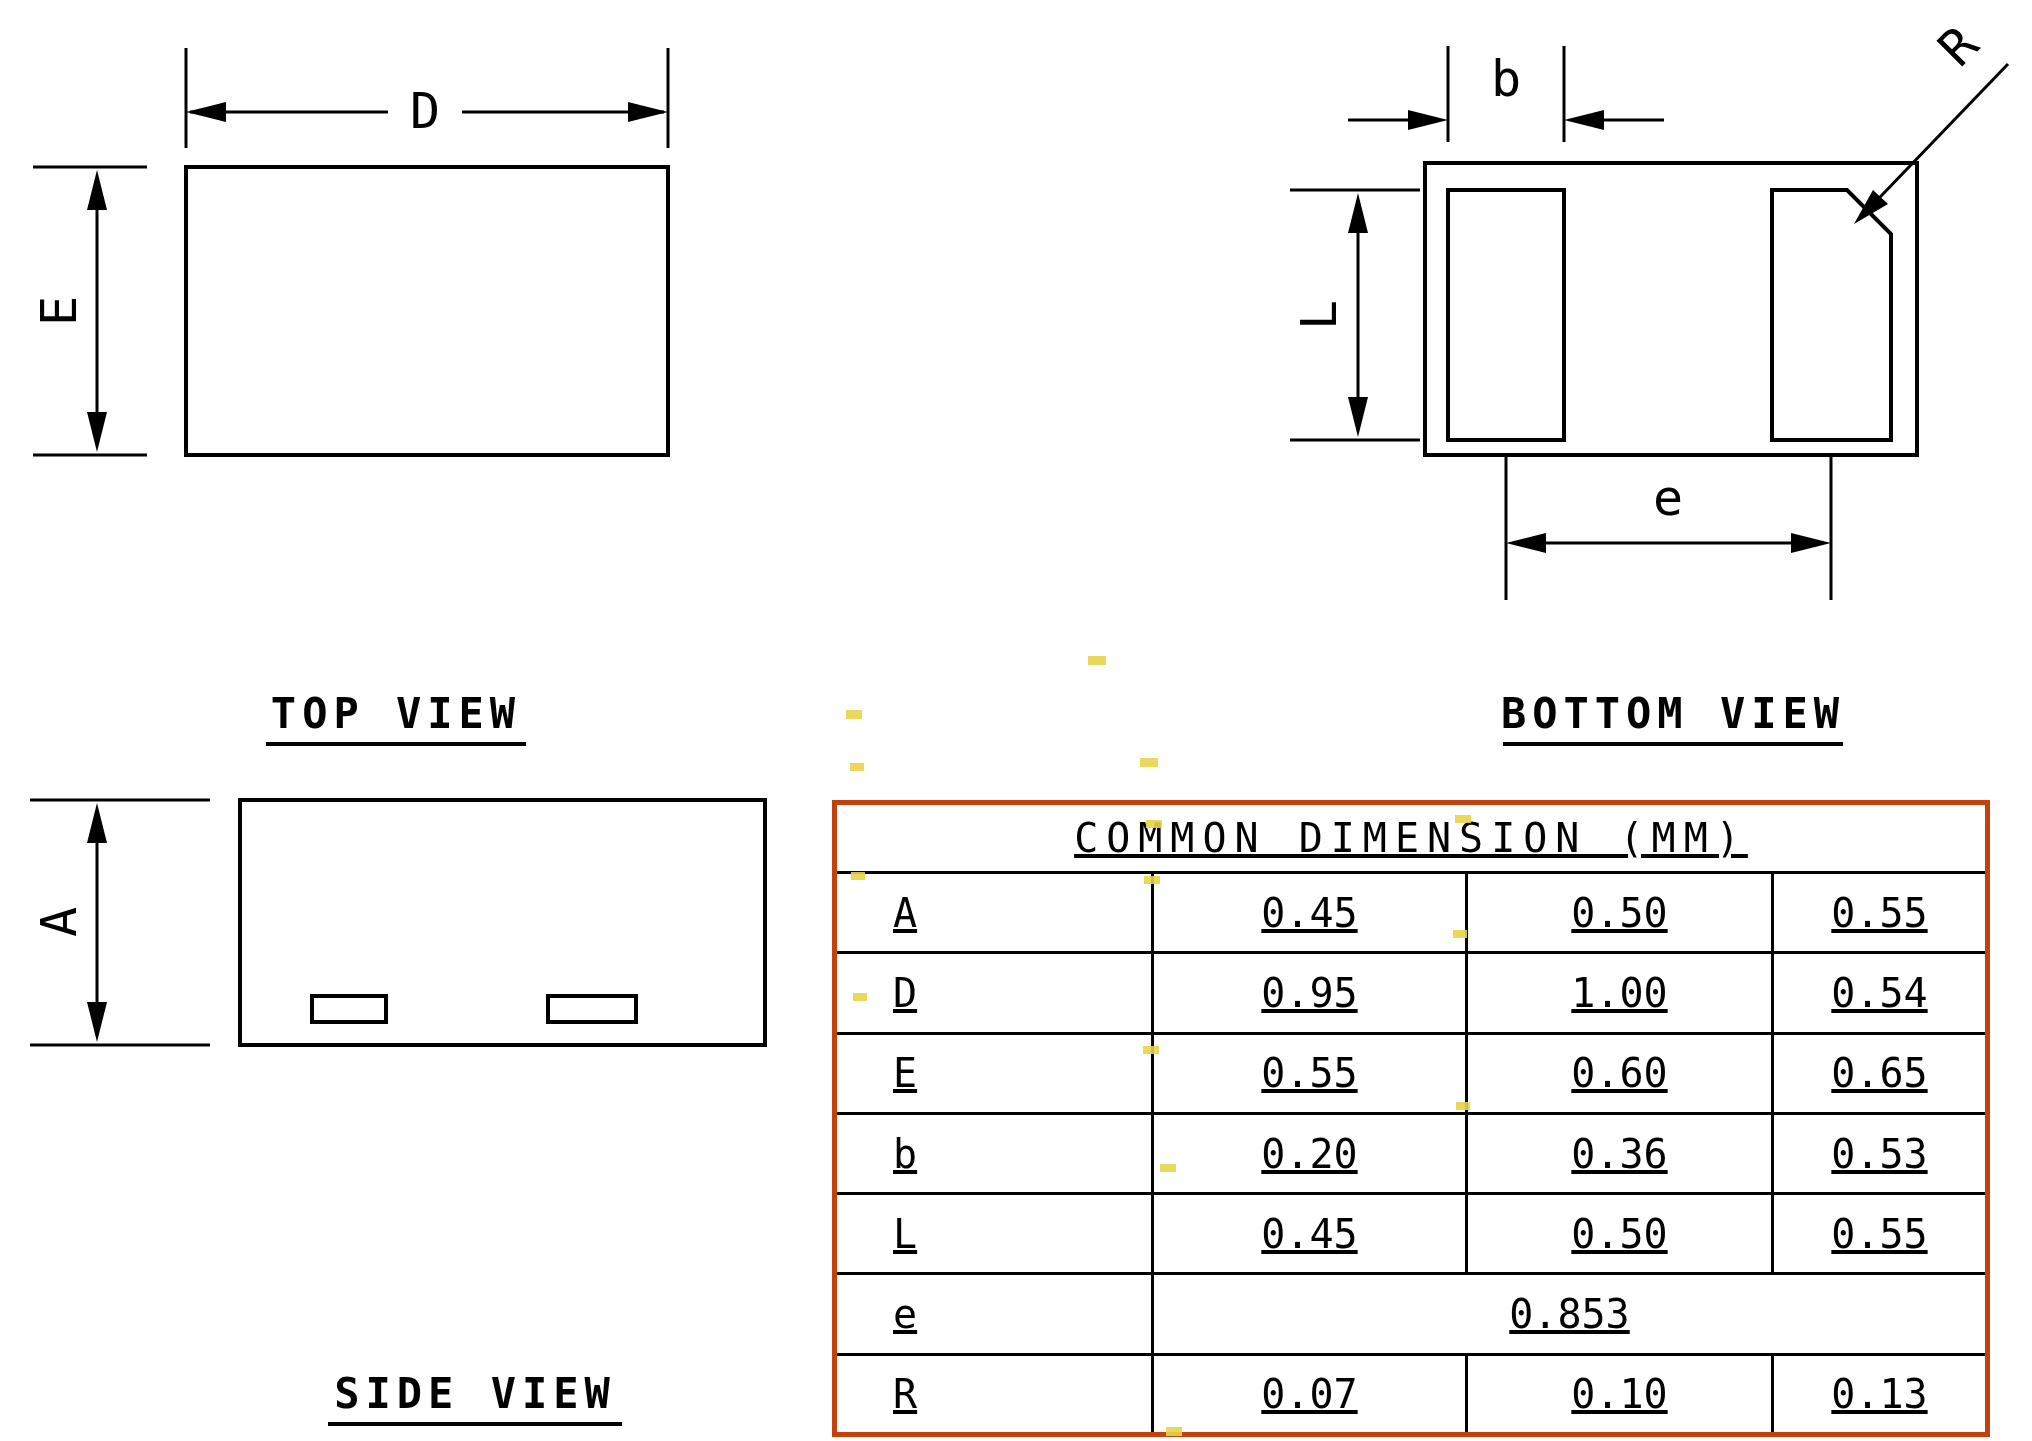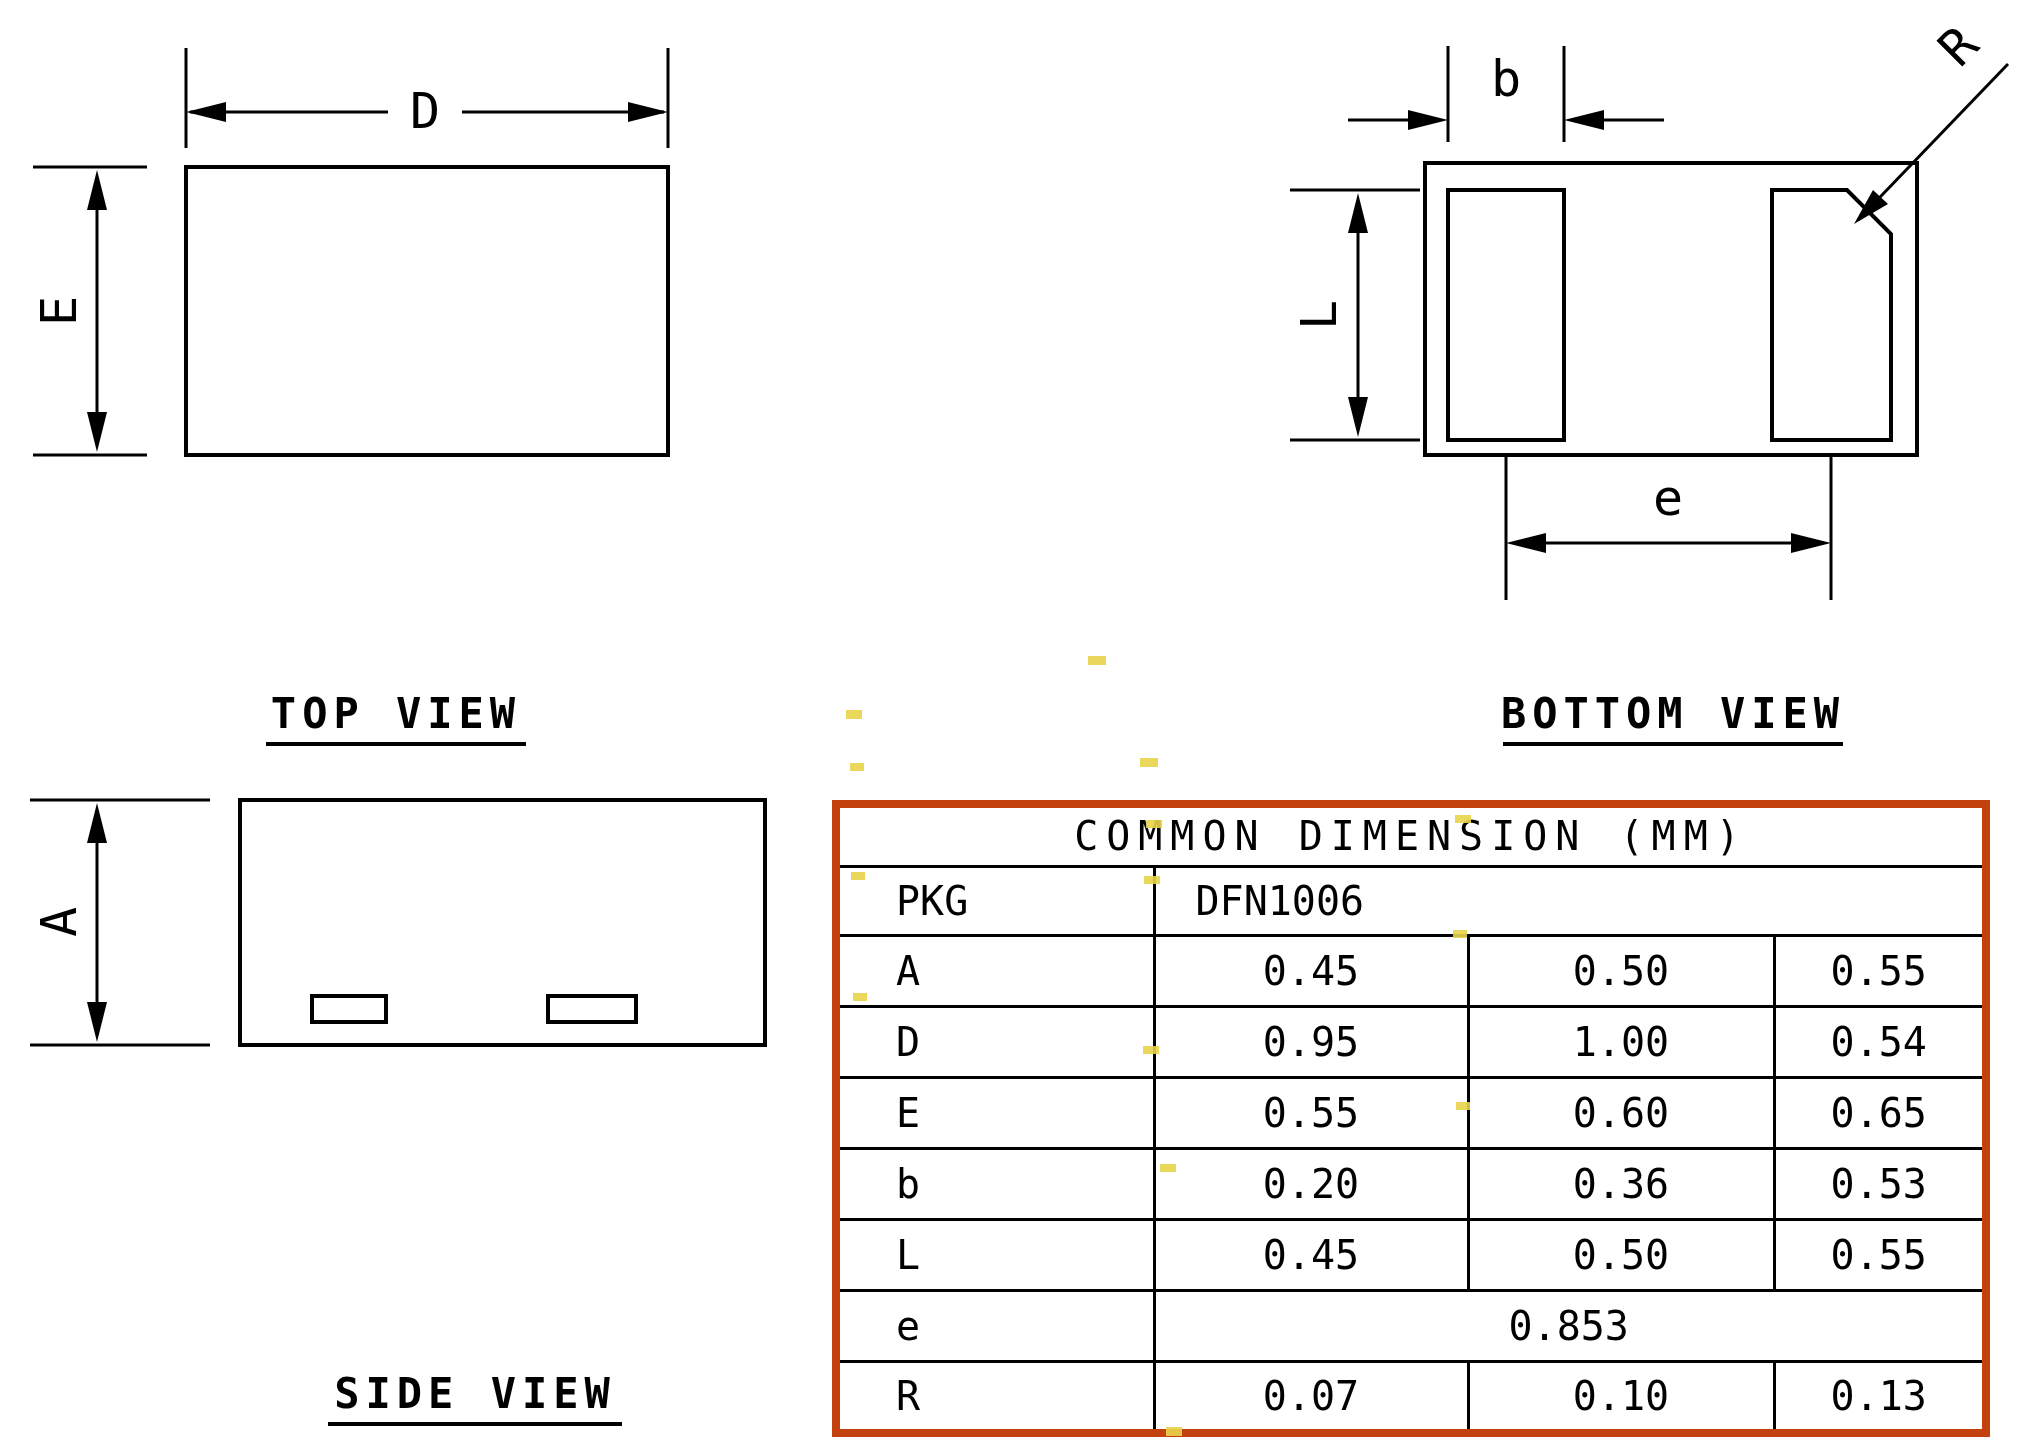--- a/index.html
+++ b/index.html
@@ -7,21 +7,21 @@
   body { font-family:"DejaVu Sans Mono", monospace; }
   .page { position:relative; width:2032px; height:1441px; background:#ffffff; overflow:hidden; }
 
   svg.drawing { position:absolute; left:0; top:0; }
   svg text { font-family:"DejaVu Sans Mono", monospace; fill:#000000; }
   .dim-label { font-size:50px; }
   .view-title { font-size:42px; font-weight:bold; letter-spacing:6px; }
 
   .dim-table { position:absolute; left:832px; top:800px; width:1158px; height:637px; }
   .dim-table table { width:100%; height:100%; border-collapse:collapse; table-layout:fixed;
-                     border:8px solid #c2410c; }
+                     border:5px solid #c2410c;text-decoration:underline; }
   .dim-table td { border:3px solid #000; font-size:40px; color:#000; text-align:center;
                   vertical-align:middle; padding:2px 6px; overflow:hidden; white-space:nowrap; }
   .r-title td { height:56px; letter-spacing:8px; }
   .r-pkg td { height:62px; }
   .r-head td { height:66px; }
   .r-data td { height:64px; }
   td.c-left { text-align:left; padding-left:56px; }
   td.c-pkg  { text-align:left; padding-left:40px; }
 
   .mark { position:absolute; background:#e8d44a; opacity:0.9; display:block; }
@@ -126,24 +126,20 @@
       <colgroup>
         <col style="width:318px">
           <col style="width:314px">
           <col style="width:306px">
           <col>
       </colgroup>
       <tbody>
         <tr class="r-title">
           <td colspan="4">COMMON DIMENSION (MM)</td>
         </tr>
-        <tr class="r-pkg">
-          <td class="c-left">PKG</td>
-          <td colspan="3" class="c-pkg">DFN1006</td>
-        </tr>
         <tr class="r-data">
           <td class="c-left">A</td>
           <td>0.45</td>
           <td>0.50</td>
           <td>0.55</td>
         </tr>
         <tr class="r-data">
           <td class="c-left">D</td>
           <td>0.95</td>
           <td>1.00</td>

